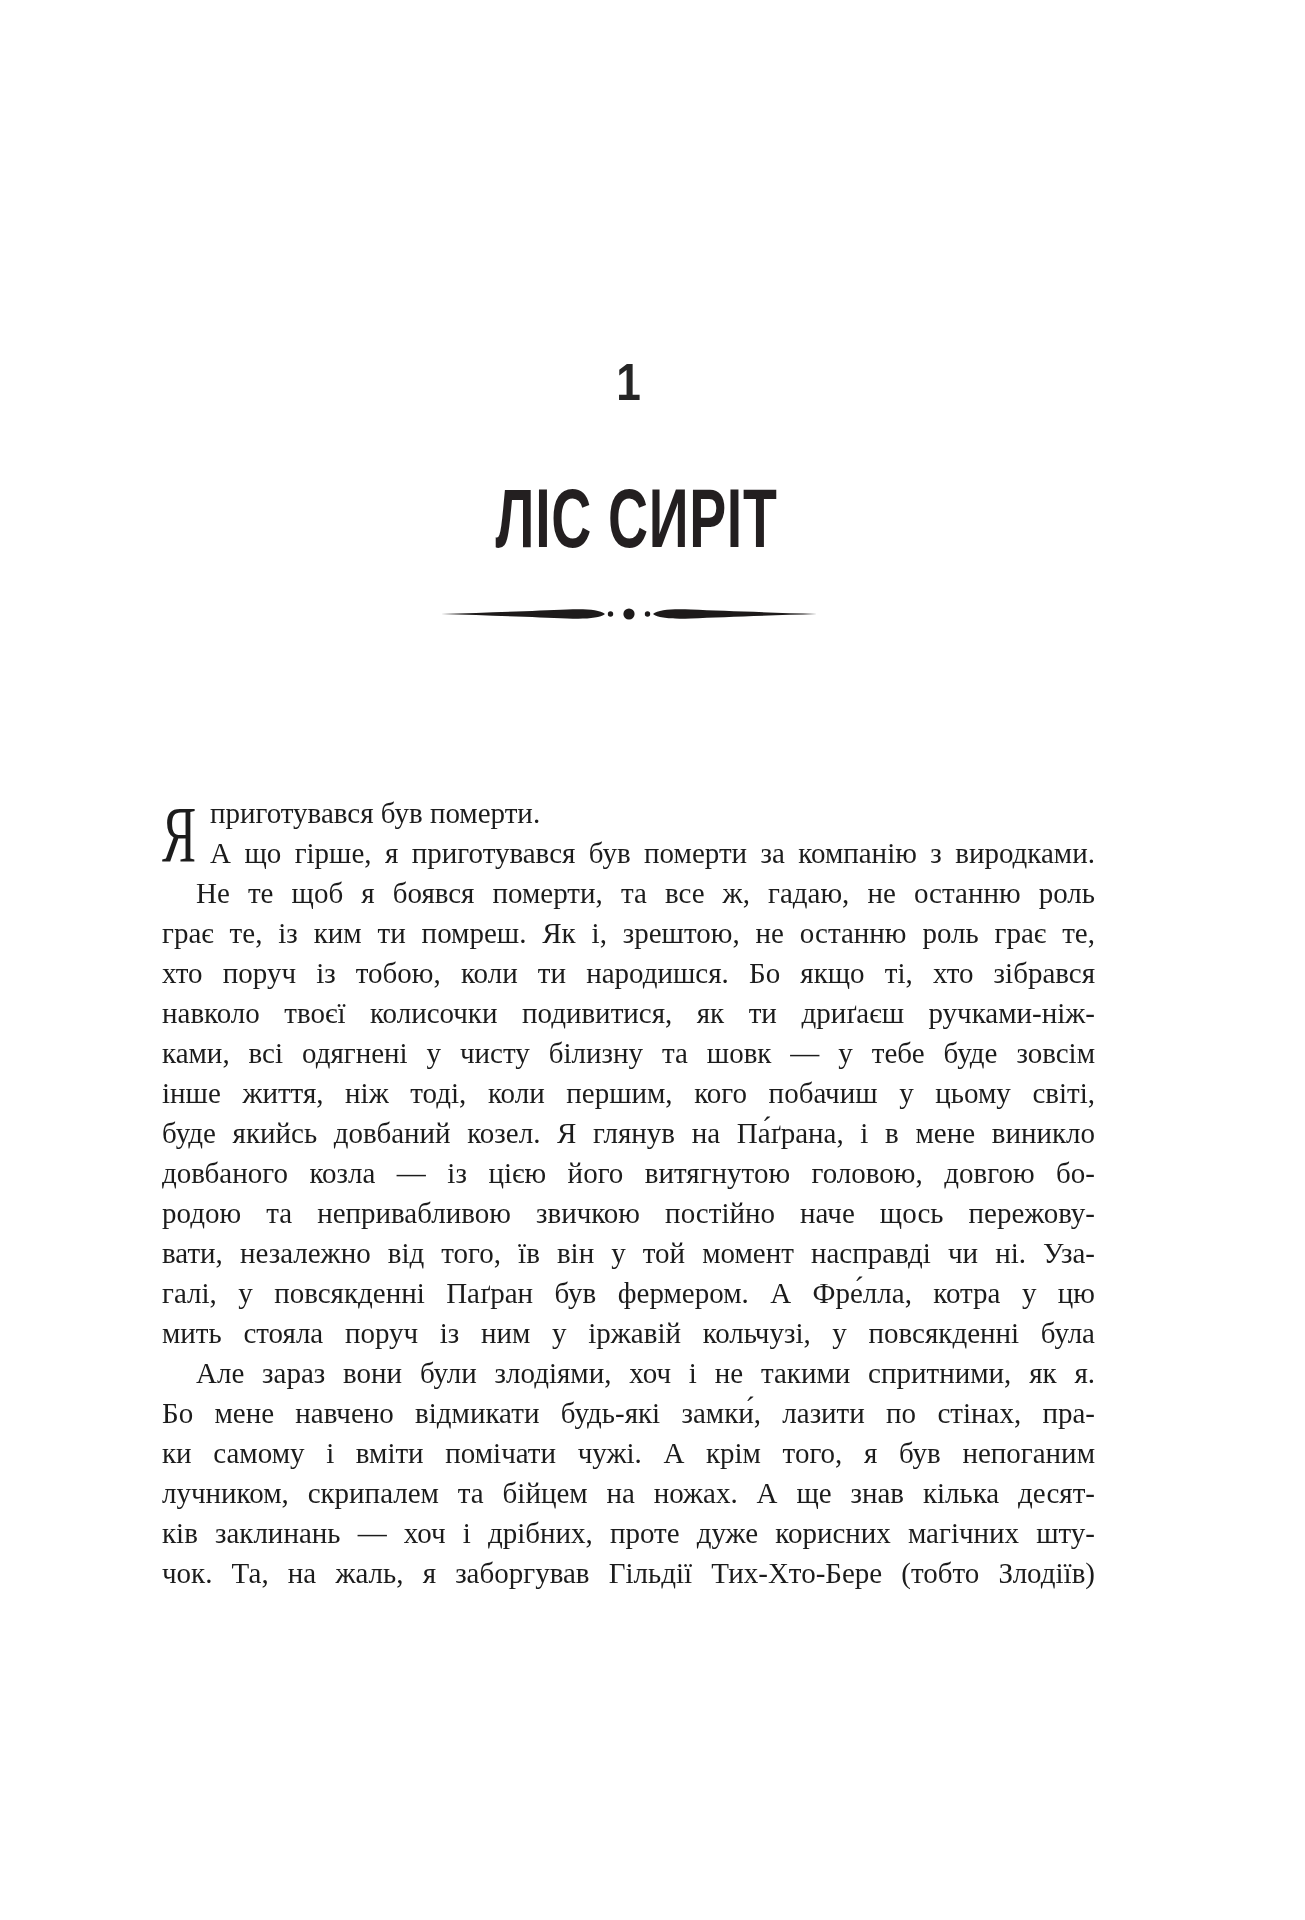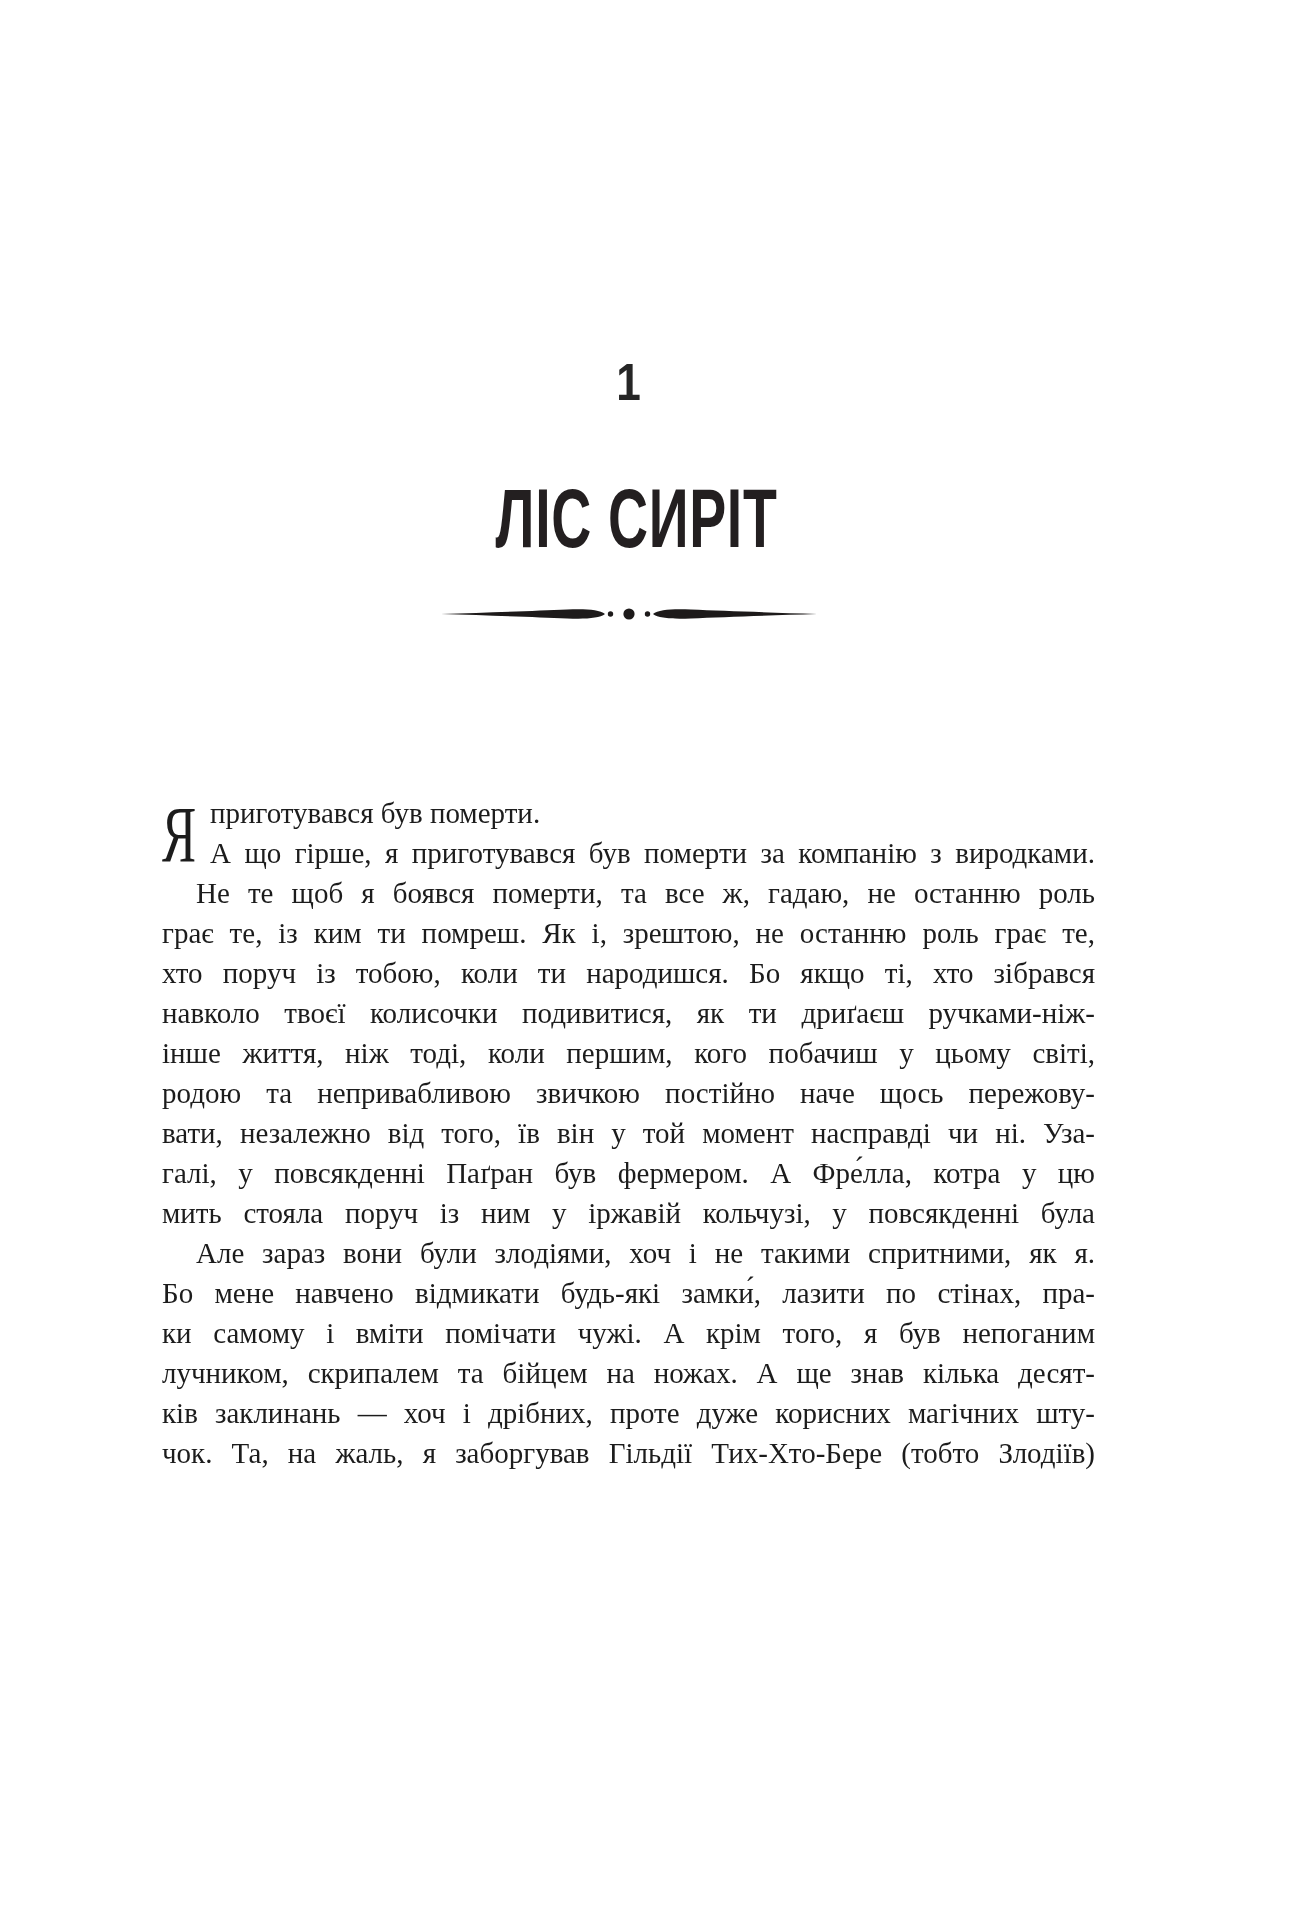--- a/index.html
+++ b/index.html
@@ -97,21 +97,24 @@
 
   <div class="body-text">
     <div class="drop-cap">Я</div>
 
   <div class="line no-just drop"><span>приготувався був померти.</span></div>
       <div class="line drop"><span>А що гірше, я приготувався був померти за компанію з виродками.</span></div>
       <div class="line indent"><span>Не те щоб я боявся померти, та все ж, гадаю, не останню роль</span></div>
       <div class="line"><span>грає те, із </span><span class="it">ким</span><span> ти помреш. Як і, зрештою, не останню роль грає те,</span></div>
       <div class="line"><span class="it">хто</span><span> поруч із тобою, коли ти народишся. Бо якщо ті, хто зібрався</span></div>
       <div class="line"><span>навколо твоєї колисочки подивитися, як ти дриґаєш ручками-ніж-</span></div>
+      <div class="line"><span>ками, всі одягнені у чисту білизну та шовк — у тебе буде зовсім</span></div>
       <div class="line"><span>інше життя, ніж тоді, коли першим, кого побачиш у цьому світі,</span></div>
+      <div class="line"><span>буде якийсь довбаний козел. Я глянув на Па́ґрана, і в мене виникло</span></div>
+      <div class="line"><span>довбаного козла — із цією його витягнутою головою, довгою бо-</span></div>
       <div class="line"><span>родою та непривабливою звичкою постійно наче щось пережову-</span></div>
       <div class="line"><span>вати, незалежно від того, їв він у той момент насправді чи ні. Уза-</span></div>
       <div class="line"><span>галі, у повсякденні Паґран був фермером. А Фре́лла, котра у цю</span></div>
       <div class="line"><span>мить стояла поруч із ним у іржавій кольчузі, у повсякденні була</span></div>
       <div class="line indent"><span>Але зараз вони були злодіями, хоч і не такими спритними, як я.</span></div>
       <div class="line"><span>Бо мене навчено відмикати будь-які замки́, лазити по стінах, пра-</span></div>
       <div class="line"><span>ки самому і вміти помічати чужі. А крім того, я був непоганим</span></div>
       <div class="line"><span>лучником, скрипалем та бійцем на ножах. А ще знав кілька десят-</span></div>
       <div class="line"><span>ків заклинань — хоч і дрібних, проте дуже корисних магічних шту-</span></div>
       <div class="line"><span>чок. Та, на жаль, я заборгував Гільдії Тих-Хто-Бере (тобто Злодіїв)</span></div>

